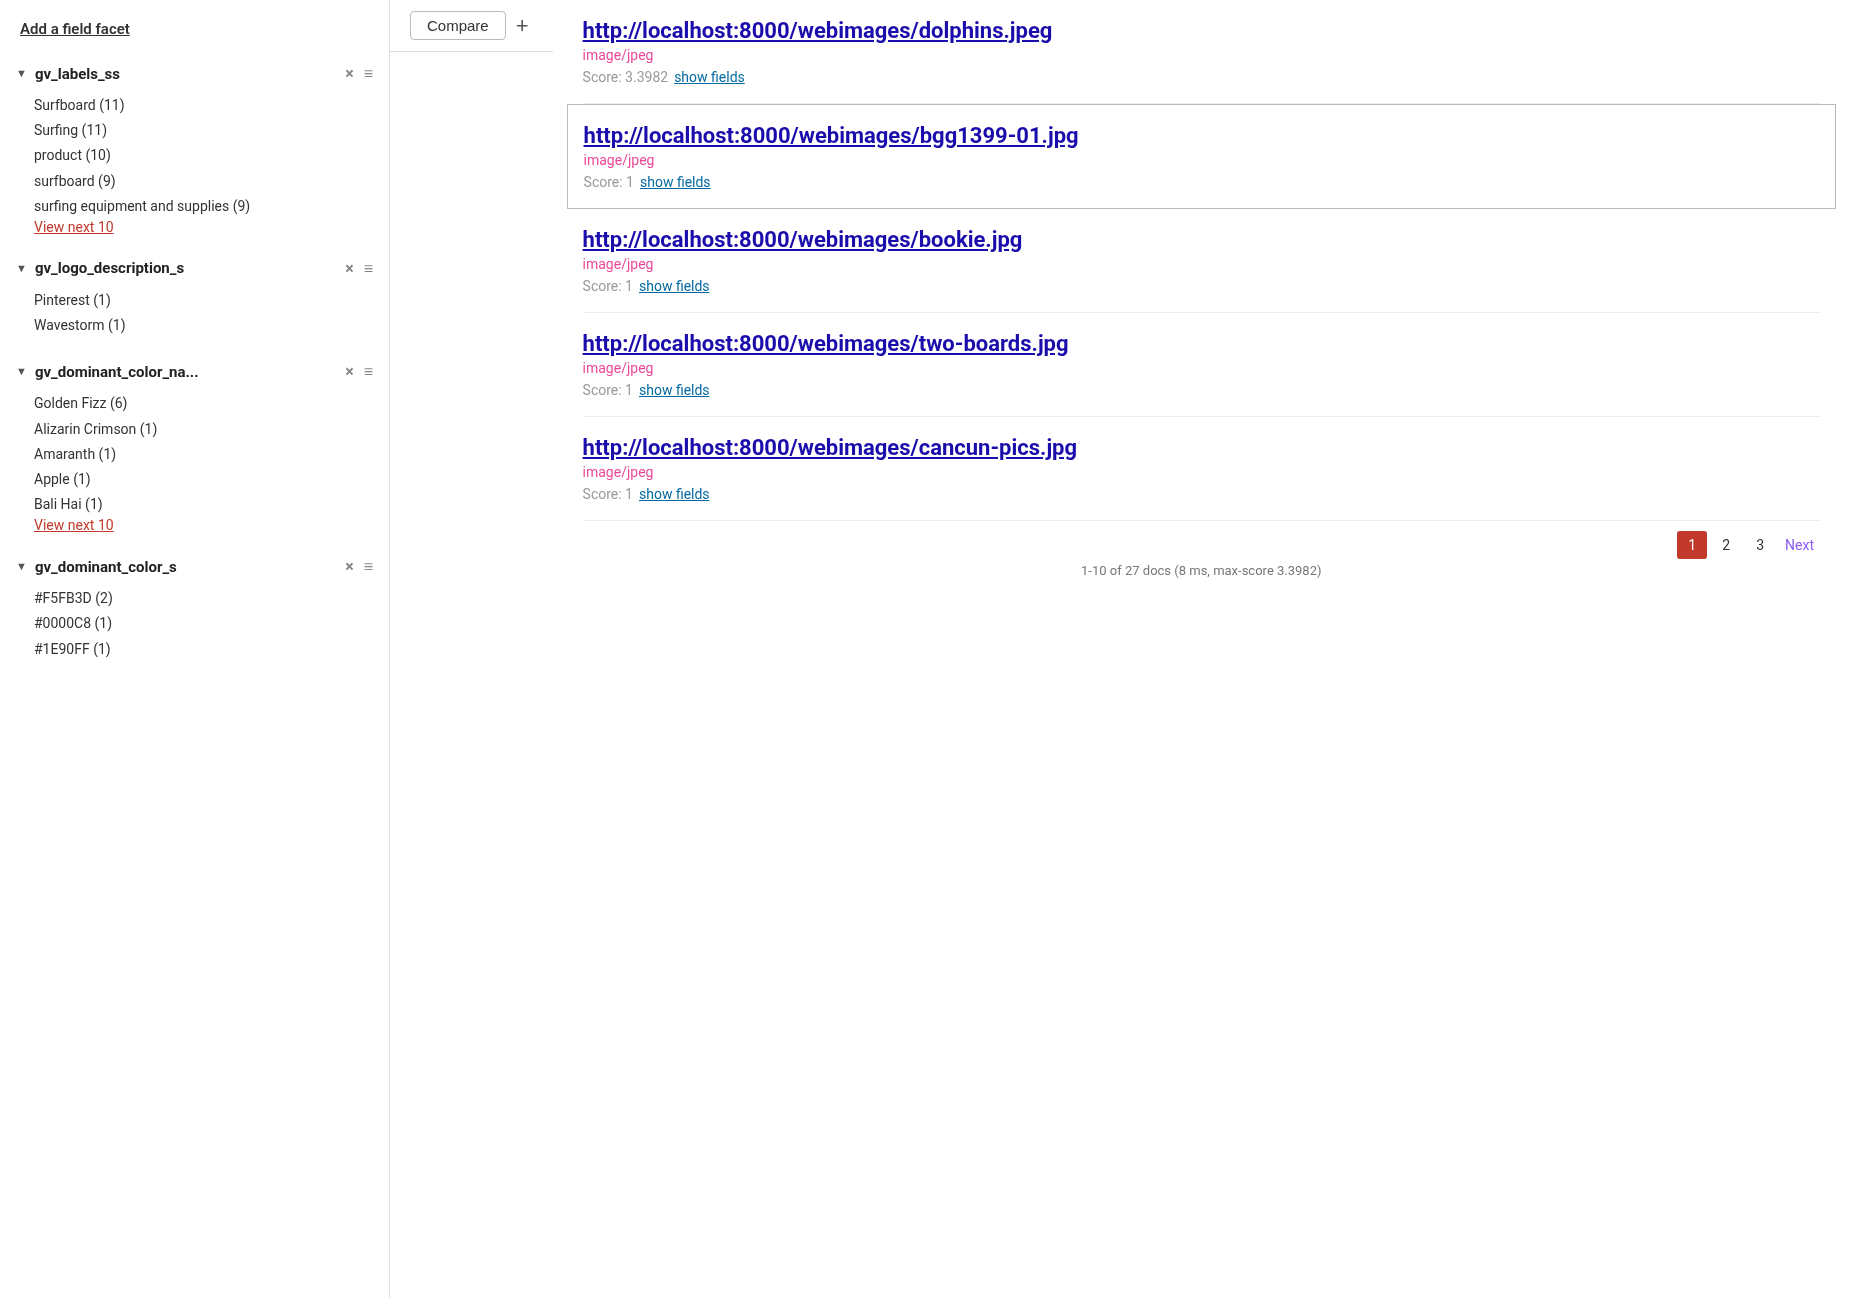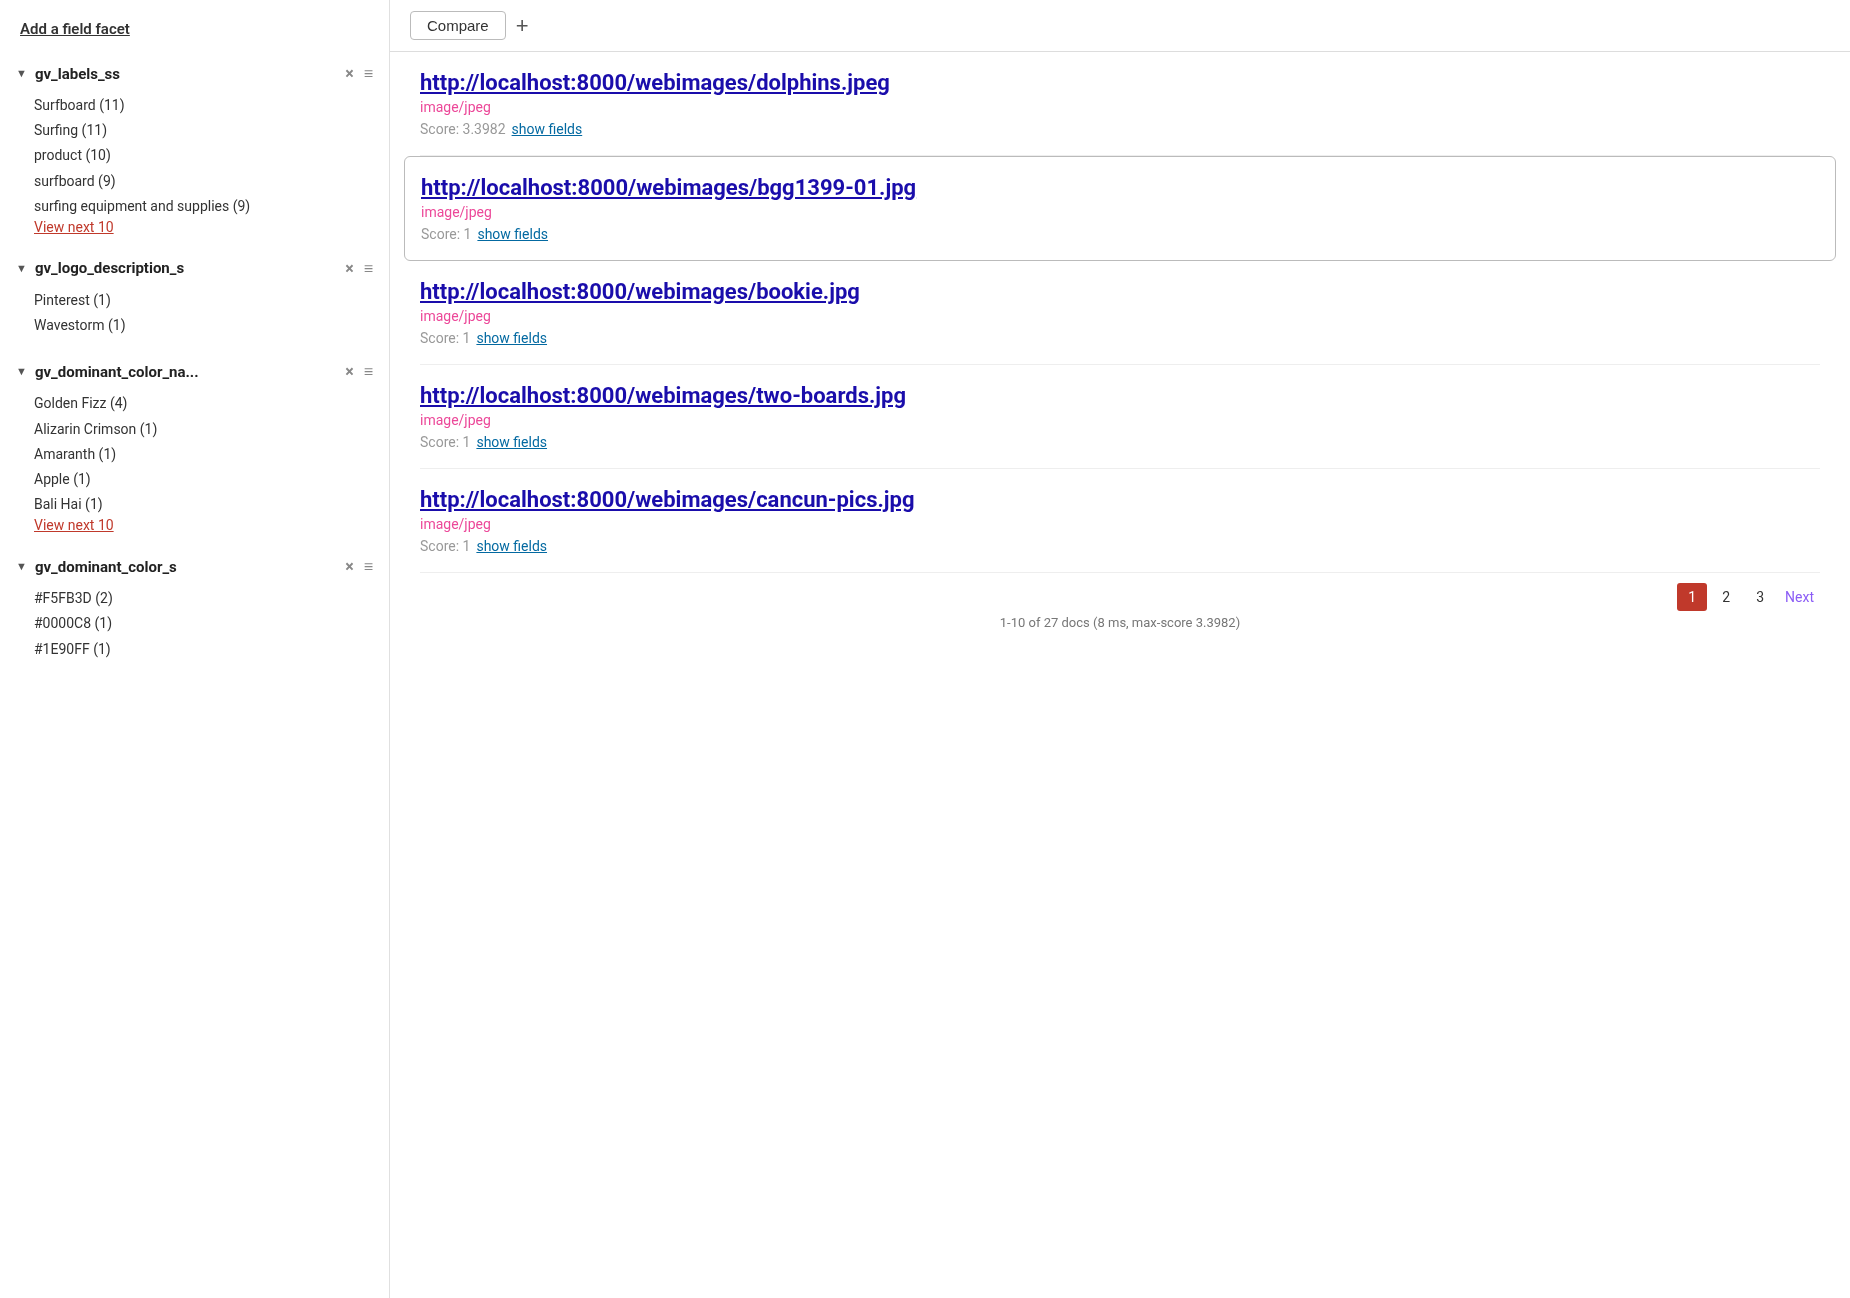--- a/index.html
+++ b/index.html
@@ -50,21 +50,20 @@
       color: #c0392b;
       text-decoration: underline;
       cursor: pointer;
       font-size: 14px;
     }
 
     
     .main {
       flex: 1;
       display: flex;
-      flex-direction: column;
       overflow: hidden;
     }
     .top-bar {
       display: flex;
       align-items: center;
       border-bottom: 1px solid #ddd;
       padding: 0 20px;
       height: 52px;
       gap: 6px;
     }
@@ -93,21 +92,21 @@
       overflow-y: auto;
       padding: 0 30px 30px 30px;
     }
 
     .result-item {
       padding: 18px 0;
       border-bottom: 1px solid #eee;
     }
     .result-item.highlighted {
       border: 1.5px solid #bbb;
-      border-radius: 6px;
+      border-radius: 0;
       padding: 18px 16px;
       margin: 0 -16px;
     }
     .result-link {
       font-size: 22px;
       font-weight: 700;
       color: #1a0dab;
       text-decoration: underline;
       cursor: pointer;
       display: block;
@@ -209,21 +208,21 @@
       <div class="facet-group">
         <div class="facet-header">
           <span class="chevron">▼</span>
           <span class="facet-title">gv_dominant_color_na...</span>
           <span class="facet-actions">
             <span>×</span>
             <span>≡</span>
           </span>
         </div>
         <div class="facet-items">
-          <div class="facet-item">Golden Fizz (4)</div>
+          <div class="facet-item">Golden Fizz (6)</div>
           <div class="facet-item">Alizarin Crimson (1)</div>
           <div class="facet-item">Amaranth (1)</div>
           <div class="facet-item">Apple (1)</div>
           <div class="facet-item">Bali Hai (1)</div>
           <div class="view-next">View next 10</div>
         </div>
       </div>
       <div class="facet-group">
         <div class="facet-header">
           <span class="chevron">▼</span>

